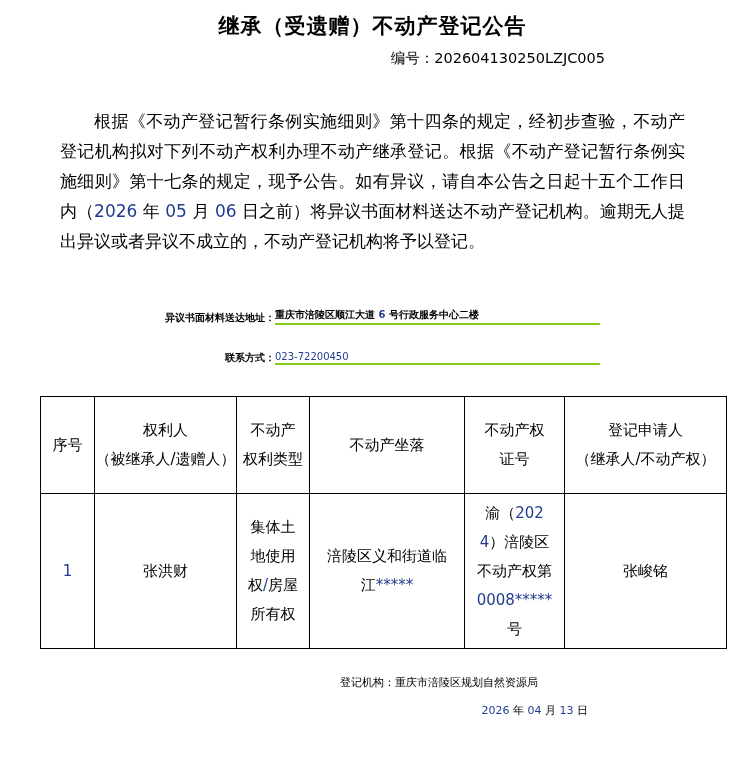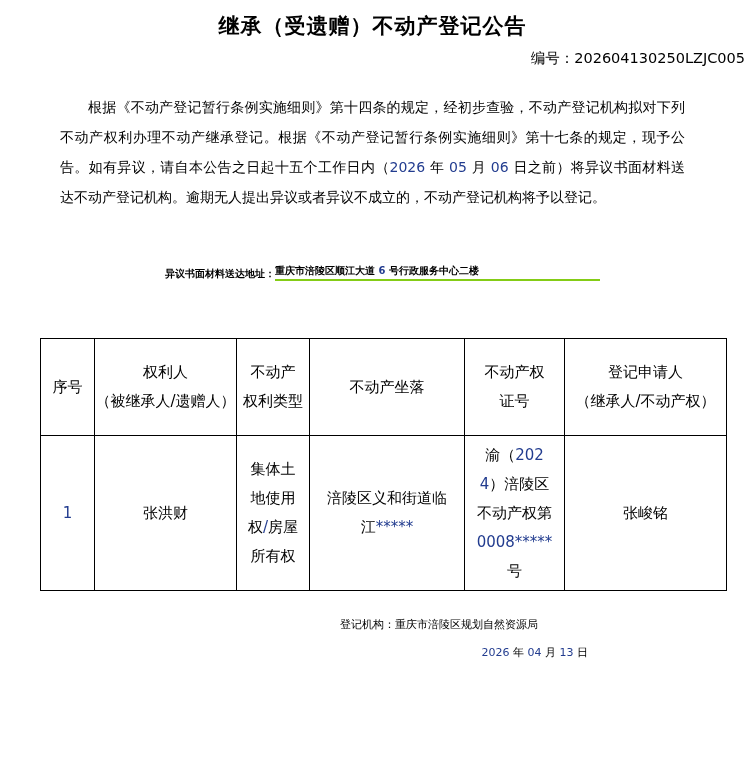--- a/index.html
+++ b/index.html
@@ -14,25 +14,26 @@
   .title{
     padding-top:12px;
     text-align:center;
     font-size:21px;
     font-weight:bold;
     letter-spacing:1px;
   }
   .doc-number{
     margin-top:9px;
     text-align:right;
+    padding-right:140px;
     font-size:14.5px;
   }
   .notice{
-    margin:24px 60px 0 60px;
-    font-size:14px;
+    margin:38px 60px 0 60px;
+    font-size:17px;
     line-height:30px;
     text-align:justify;
     text-indent:2em;
   }
   .num{color:#223c8f;}
   .delivery-row{
     display:flex;
     margin-left:60px;
     font-size:10px;
     align-items:flex-end;
@@ -100,20 +101,24 @@
   </div>
 
   <div class="delivery-row address">
     <div class="delivery-label">异议书面材料送达地址：</div>
     <div class="delivery-value">
       <span>重庆市涪陵区顺江大道 </span><span class="num">6</span><span> 号行政服务中心二楼</span>
     </div>
   </div>
 
   <div class="delivery-row contact">
+    <div class="delivery-label">联系方式：</div>
+    <div class="delivery-value">
+      <span class="num">023-72200450</span>
+    </div>
   </div>
 
   <table class="reg">
     <colgroup>
       <col style="width:54px">
         <col style="width:142px">
         <col style="width:73px">
       <col style="width:155px">
         <col style="width:100px">
         <col style="width:162px">

